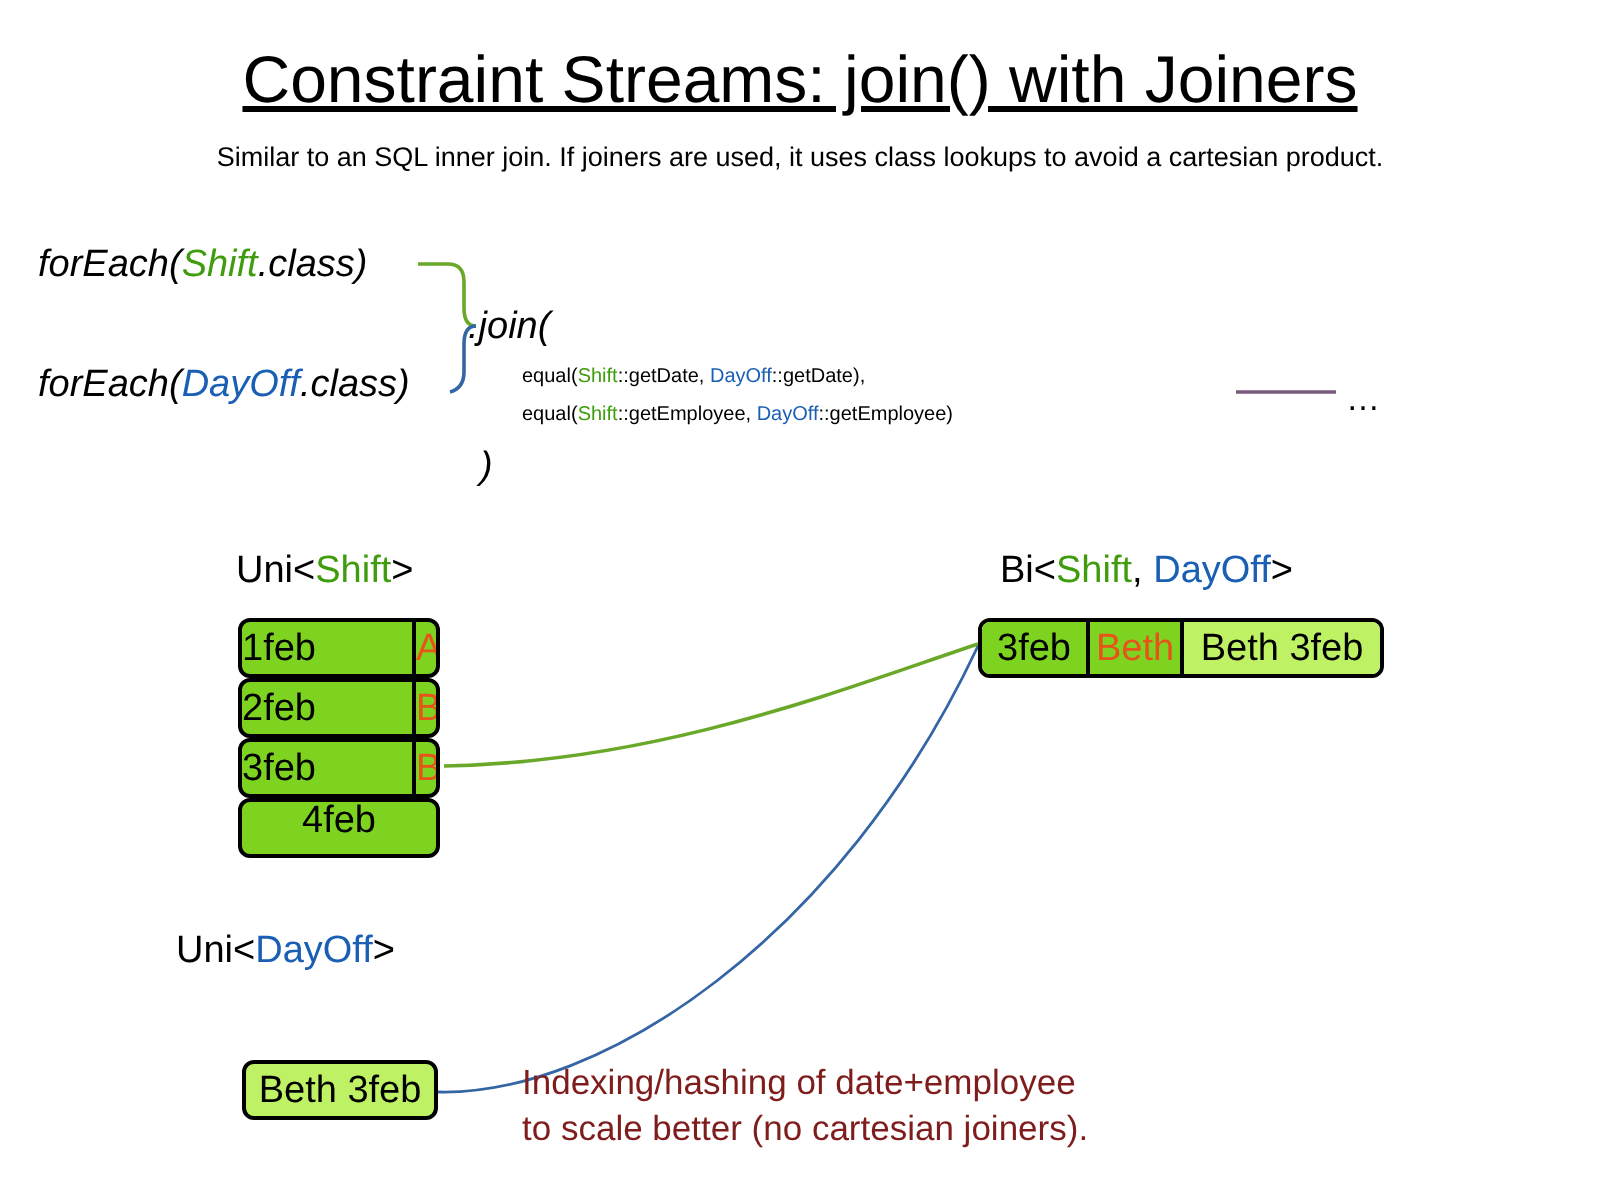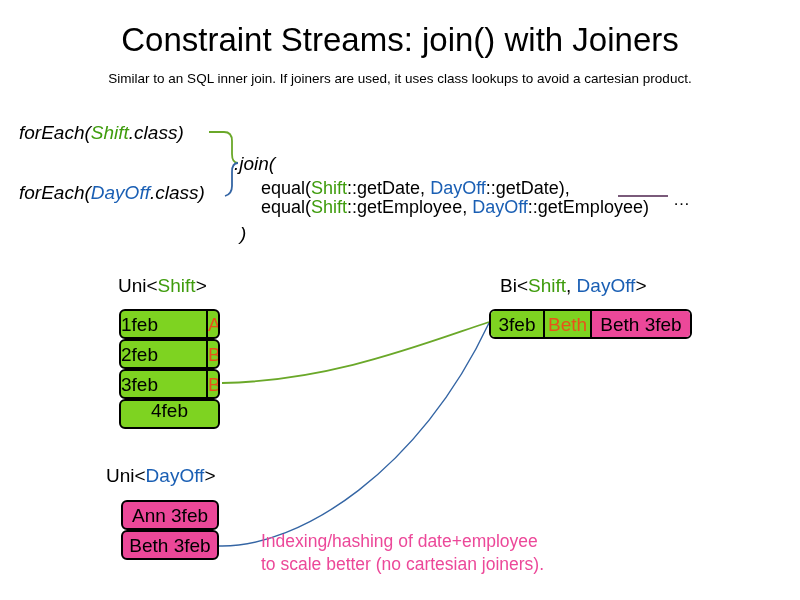--- a/index.html
+++ b/index.html
@@ -25,20 +25,21 @@
 
   
   #title {
     left: 0; top: 20px;
     width: 800px;
     text-align: center;
     font-size: 33px;
     line-height: 40px;
     color: #000;
     white-space: nowrap;
+    text-decoration: underline;
   }
   #subtitle {
     left: 0; top: 70px;
     width: 800px;
     text-align: center;
     font-size: 13.5px;
     line-height: 18px;
     color: #000;
     white-space: nowrap;
   }
@@ -49,21 +50,21 @@
     line-height: 24px;
     white-space: nowrap;
     color: #000;
     font-style: italic;
   }
   #forEachShift { left: 19px; top: 121px; }
   #forEachDayOff { left: 19px; top: 181px; }
   #joinOpen { left: 234px; top: 152px; }
   #joinClose { left: 240px; top: 222px; }
   .arg-line {
-    font-size: 18px;
+    font-size: 10px;
     line-height: 19px;
     white-space: nowrap;
     color: #000;
   }
   #arg1 { left: 261px; top: 179px; }
   #arg2 { left: 261px; top: 198px; }
   #ellipsis {
     left: 673px; top: 190px;
     font-size: 17px;
     line-height: 20px;
@@ -75,21 +76,21 @@
 
   
   .section-label {
     font-size: 19px;
     line-height: 24px;
     white-space: nowrap;
     color: #000;
   }
   #labelUniShift  { left: 118px; top: 274px; }
   #labelBi        { left: 500px; top: 274px; }
-  #labelUniDayOff { left: 106px; top: 464px; }
+  #labelUniDayOff { left: 88px; top: 464px; }
 
   
   .box {
     box-sizing: border-box;
     border: 2px solid #000000;
     border-radius: 6px;
     display: flex;
     align-items: center;
     overflow: hidden;
   }
@@ -99,21 +100,21 @@
     display: flex;
     align-items: center;
     justify-content: center;
     font-size: 19px;
     line-height: 19px;
     white-space: nowrap;
   }
   .cell-divider { border-left: 2px solid #000000; }
 
   .green-fill { background: #7ed321; }
-  .blue-fill  { background: #ec4899; }
+  .blue-fill  { background: #bef264; }
   .txt-date   { color: #000000; }
   .txt-name   { color: #e8531a; }
   .txt-dark   { color: #000000; }
 
   .shift-row {
     left: 119px;
     width: 101px;
     height: 30px;
     gap: 48px;
   }
@@ -141,21 +142,21 @@
   }
   #biRow .cell-date { width: 52px; }
   #biRow .cell-name { width: 47px; }
   #biRow .cell-pair { width: 100px; }
 
   
   #footnote {
     left: 261px; top: 530px;
     font-size: 17.5px;
     line-height: 23px;
-    color: #ec4899;
+    color: #7f1d1d;
     white-space: nowrap;
   }
 
   #connectors {
     position: absolute;
     left: 0; top: 0;
     width: 800px;
     height: 600px;
     pointer-events: none;
   }
@@ -216,23 +217,20 @@
   <div class="abs section-label" id="labelBi"><span>Bi&lt;</span><span class="tok-shift">Shift</span><span>, </span><span class="tok-dayoff">DayOff</span><span>&gt;</span></div>
 
   <div class="abs box" id="biRow">
     <div class="cell cell-date green-fill txt-date">3feb</div>
     <div class="cell cell-name cell-divider green-fill txt-name">Beth</div>
     <div class="cell cell-pair cell-divider blue-fill txt-dark">Beth 3feb</div>
   </div>
 
   <div class="abs section-label" id="labelUniDayOff"><span>Uni&lt;</span><span class="tok-dayoff">DayOff</span><span>&gt;</span></div>
 
-  <div class="abs box dayoff-row blue-fill" id="dayoffRow0">
-    <div class="cell cell-full txt-dark">Ann 3feb</div>
-  </div>
   <div class="abs box dayoff-row blue-fill" id="dayoffRow1">
     <div class="cell cell-full txt-dark">Beth 3feb</div>
   </div>
 
   <div class="abs" id="footnote">
     <div>Indexing/hashing of date+employee</div>
     <div>to scale better (no cartesian joiners).</div>
   </div>
 
 </div>

